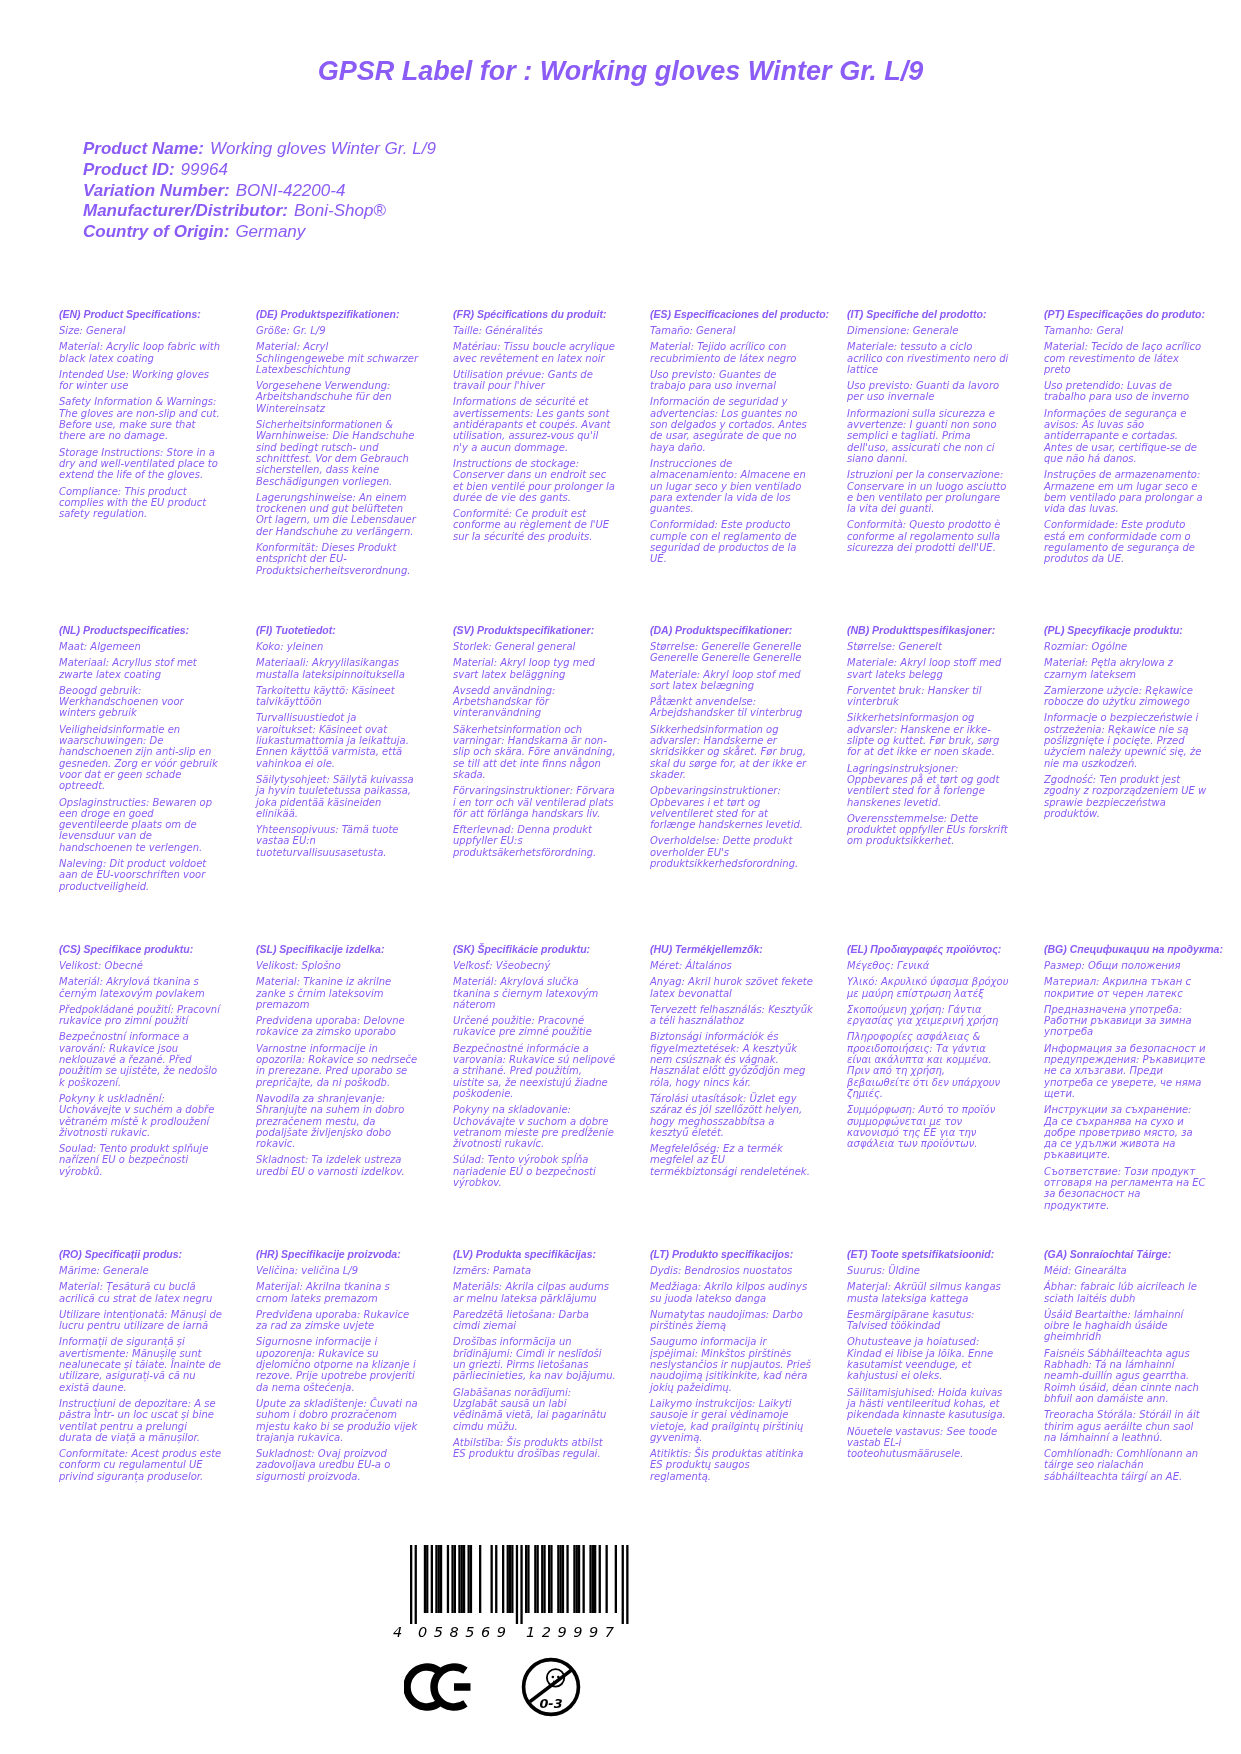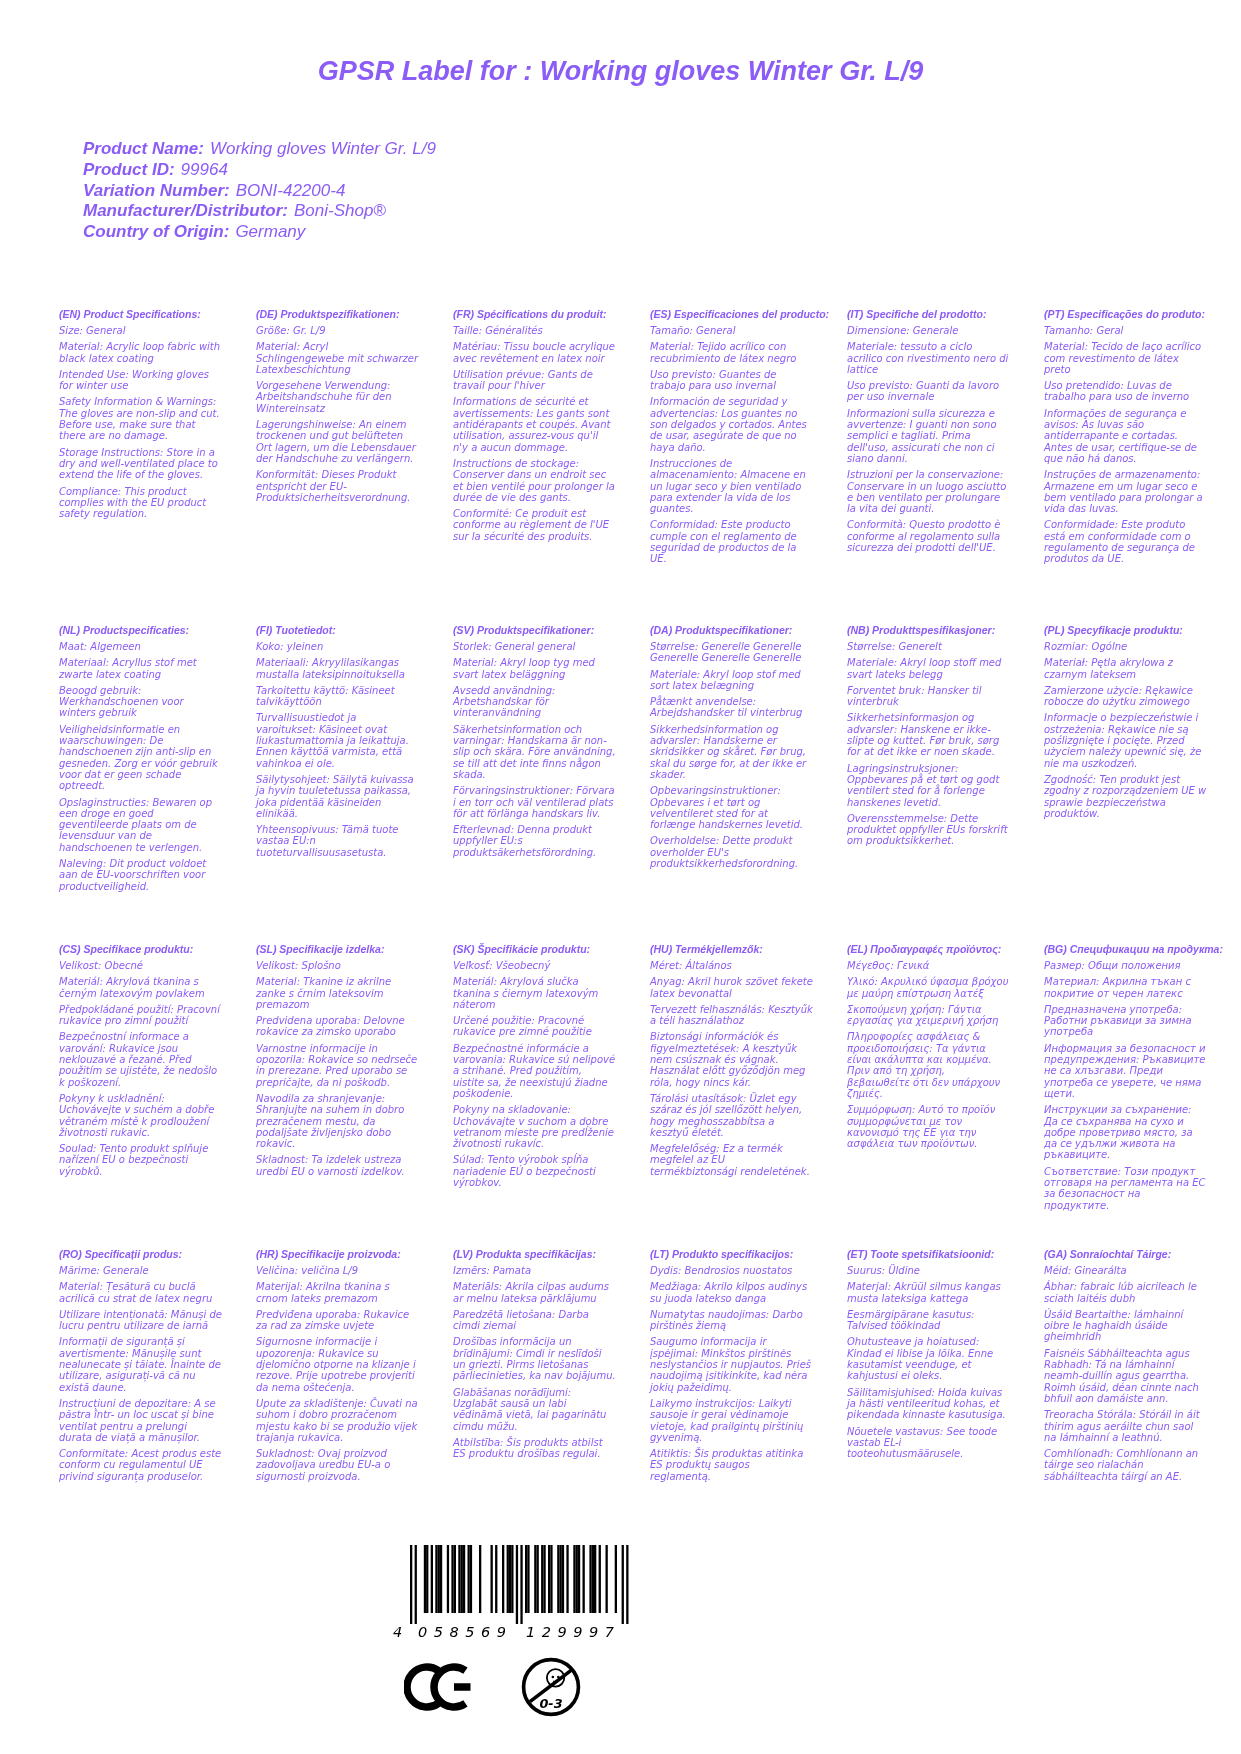--- a/index.html
+++ b/index.html
@@ -101,20 +101,21 @@
         <p>Intended Use: Working gloves for winter use</p>
         <p>Safety Information &amp; Warnings: The gloves are non-slip and cut. Before use, make sure that there are no damage.</p>
         <p>Storage Instructions: Store in a dry and well-ventilated place to extend the life of the gloves.</p>
         <p>Compliance: This product complies with the EU product safety regulation.</p>
       </div>
       <div class="lang-block">
         <h3>(DE) Produktspezifikationen:</h3>
         <p>Größe: Gr. L/9</p>
         <p>Material: Acryl Schlingengewebe mit schwarzer Latexbeschichtung</p>
         <p>Vorgesehene Verwendung: Arbeitshandschuhe für den Wintereinsatz</p>
+        <p>Sicherheitsinformationen &amp; Warnhinweise: Die Handschuhe sind bedingt rutsch- und schnittfest. Vor dem Gebrauch sicherstellen, dass keine Beschädigungen vorliegen.</p>
         <p>Lagerungshinweise: An einem trockenen und gut belüfteten Ort lagern, um die Lebensdauer der Handschuhe zu verlängern.</p>
         <p>Konformität: Dieses Produkt entspricht der EU-Produktsicherheitsverordnung.</p>
       </div>
       <div class="lang-block">
         <h3>(FR) Spécifications du produit:</h3>
         <p>Taille: Généralités</p>
         <p>Matériau: Tissu boucle acrylique avec revêtement en latex noir</p>
         <p>Utilisation prévue: Gants de travail pour l'hiver</p>
         <p>Informations de sécurité et avertissements: Les gants sont antidérapants et coupés. Avant utilisation, assurez-vous qu'il n'y a aucun dommage.</p>
         <p>Instructions de stockage: Conserver dans un endroit sec et bien ventilé pour prolonger la durée de vie des gants.</p>

